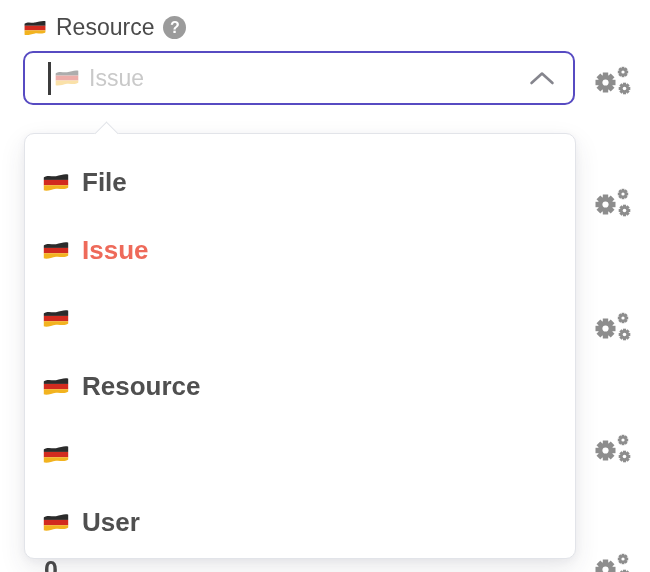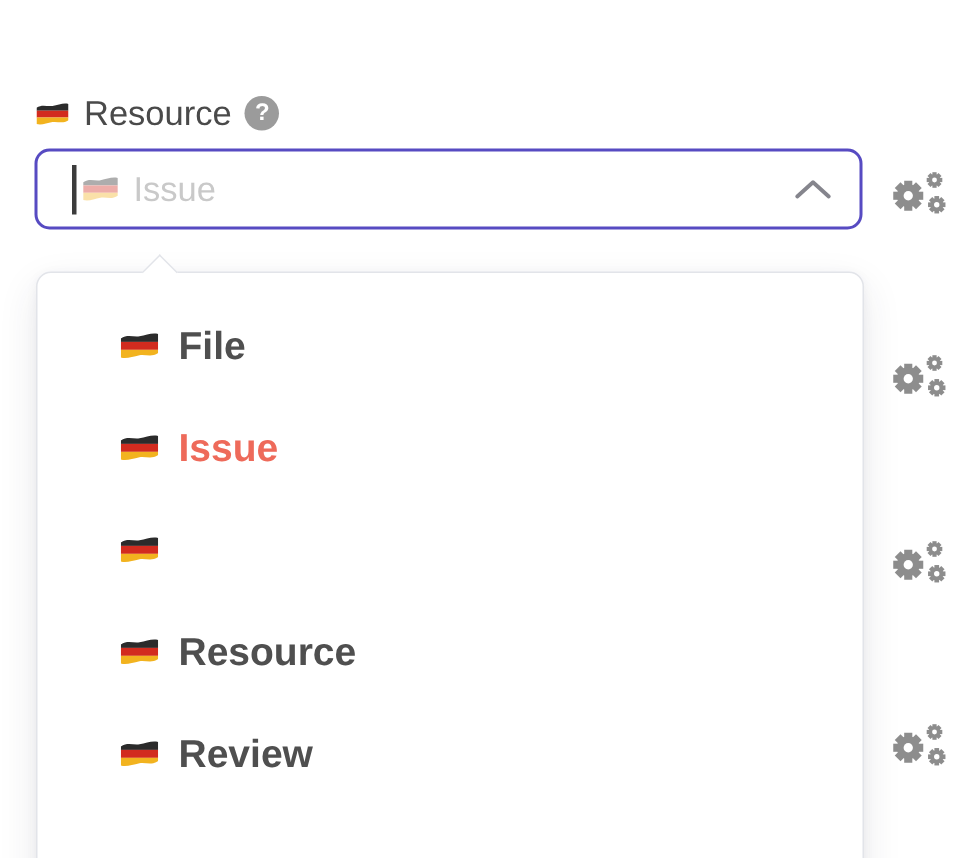--- a/index.html
+++ b/index.html
@@ -7,21 +7,21 @@
     --sel:#ee6a5a;
     --opt:#4f4f4f;
     --label:#4a4a4a;
     --ph:#c9c9c9;
     --icon:#8d8d8d;
     --panel-border:#e2e4e9;
   }
   *{box-sizing:border-box;margin:0;padding:0;}
   html,body{width:650px;height:572px;overflow:hidden;background:#fff;
     font-family:"Liberation Sans","DejaVu Sans",sans-serif;}
-  .stage{position:relative;width:650px;height:404px;background:#fff;margin-top:48px;}
+  .stage{position:relative;width:650px;height:404px;background:#fff;}
 
   
   .label-row{position:absolute;left:23px;top:14px;display:flex;align-items:center;gap:9px;}
   .label-row .flag{width:24px;height:18px;}
   .field-label{font-size:23px;color:var(--label);}
   .help-badge{width:23px;height:23px;border-radius:50%;background:#9b9b9b;color:#fff;
     font-size:16px;font-weight:bold;display:flex;align-items:center;justify-content:center;line-height:1;}
 
   
   .combobox{position:absolute;left:23px;top:51px;width:552px;height:54px;background:#fff;
@@ -40,21 +40,21 @@
   .partial-zero{position:absolute;left:44px;top:556px;font-size:25px;font-weight:600;color:#4a4a4a;}
 
   
   .panel{position:absolute;left:24px;top:133px;width:552px;height:426px;background:#fff;
     border:1px solid var(--panel-border);border-radius:10px;
     box-shadow:0 10px 26px rgba(45,45,70,.10), 0 2px 8px rgba(45,45,70,.05);}
   .notch{position:absolute;left:73px;top:-9px;width:17px;height:17px;background:#fff;
     border-top:1px solid var(--panel-border);border-left:1px solid var(--panel-border);
     transform:rotate(45deg);}
   .options{position:absolute;inset:0;padding-top:14px;overflow:hidden;border-radius:10px;}
-  .option{height:68px;display:flex;align-items:center;padding-left:54px;gap:12px;cursor:pointer;}
+  .option{height:68px;display:flex;align-items:center;padding-left:17px;gap:12px;cursor:pointer;}
   .option .flag{width:28px;height:21px;flex:0 0 auto;}
   .option-label{font-size:26px;font-weight:600;color:var(--opt);}
   .option.selected .option-label{color:var(--sel);}
 
   .defs-svg{position:absolute;width:0;height:0;overflow:hidden;}
 </style>
 </head>
 <body>
 
 <svg class="defs-svg" xmlns="http://www.w3.org/2000/svg" aria-hidden="true">
@@ -152,18 +152,23 @@
       <div class="option">
         <svg class="flag">
             <use href="#flag-de"></use>
           </svg>
         <span class="option-label">Resource</span>
       </div>
       <div class="option">
         <svg class="flag">
             <use href="#flag-de"></use>
           </svg>
-        <span class="option-label">Review</span>
+      </div>
+      <div class="option">
+        <svg class="flag">
+            <use href="#flag-de"></use>
+          </svg>
+        <span class="option-label">User</span>
       </div>
     </div>
   </div>
 
 </div>
 
 </body></html>

